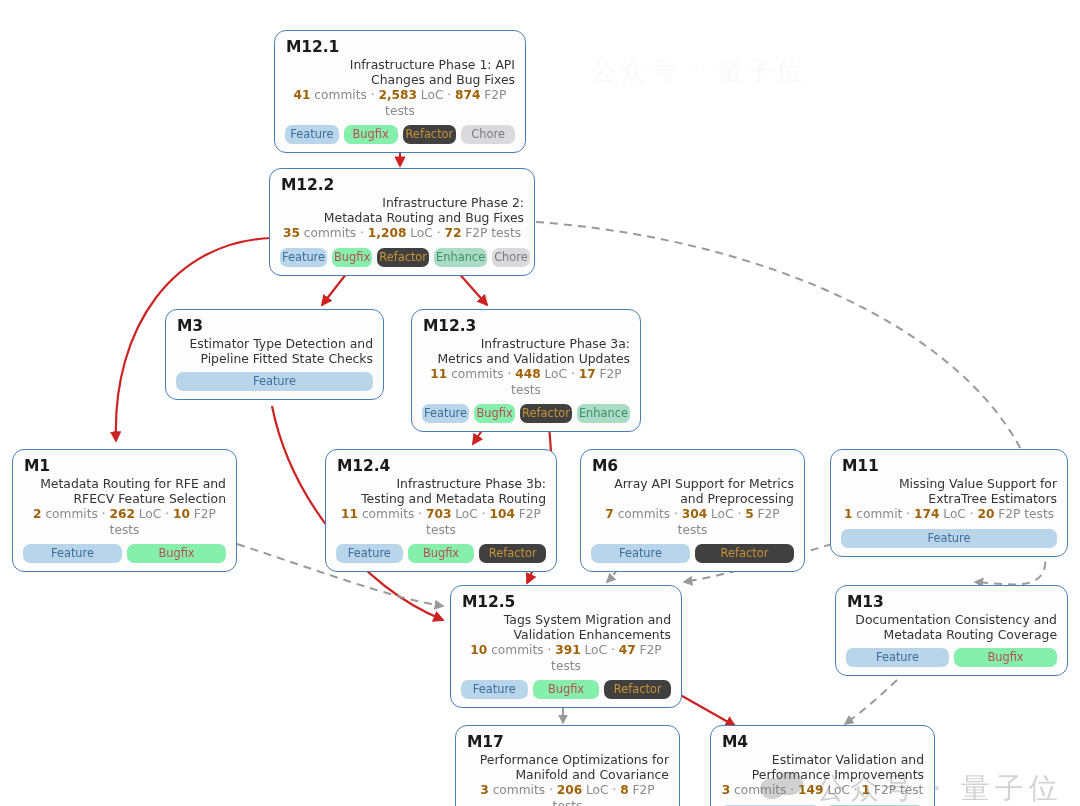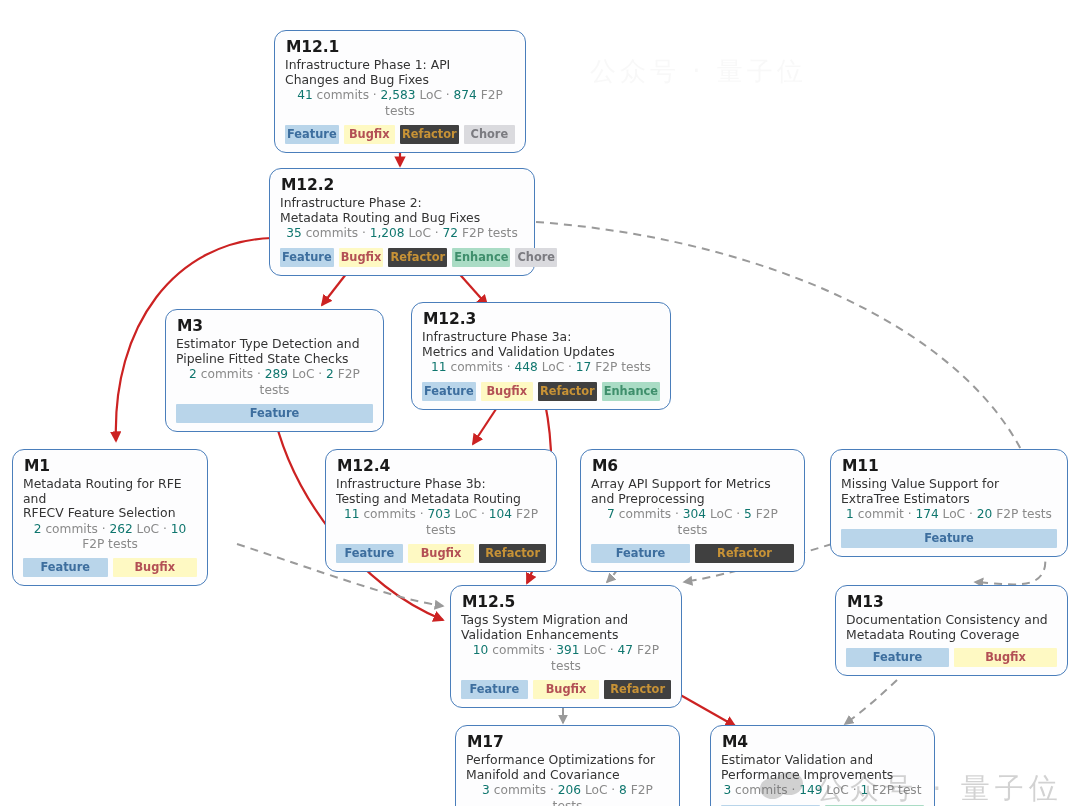--- a/index.html
+++ b/index.html
@@ -6,30 +6,30 @@
   body{width:1080px;height:806px;position:relative;overflow:hidden;
        font-family:"DejaVu Sans","Liberation Sans",sans-serif;}
   #canvas{position:absolute;left:0;top:0;width:1080px;height:806px;margin-top:26px;}
   #edges{position:absolute;left:0;top:0;width:1080px;height:806px;pointer-events:none;}
 
   .node{position:absolute;box-sizing:border-box;
         background:#fdfdfe;border:1.6px solid #4a7ebb;border-radius:12px;
         padding:7px 10px 8px 10px;}
   .node .nid{font-size:15.5px;font-weight:bold;color:#1a1a1a;line-height:1.18;
              letter-spacing:-0.1px;margin:0 0 2px 1px;}
-  .node .ntitle{font-size:12.4px;color:#333333;line-height:1.17;text-align:left;
+  .node .ntitle{font-size:12.4px;color:#333333;line-height:1.17;text-align:right;
                 margin:0 0 1px 0;white-space:pre-line;}
   .node .nstats{font-size:12.2px;color:#8a8a8a;text-align:center;line-height:1.25;
                 margin:1px 0 0 0;}
-  .node .nstats b{color:#0f766e;font-weight:normal;}
+  .node .nstats b{color:#a16207;font-weight:bold;}
   .node .tags{display:flex;gap:5px;margin-top:6px;}
-  .tag{flex:1 1 0;text-align:center;border-radius:1px;font-size:11.4px;
-       font-weight:bold;padding:3px 2px 3.5px 2px;line-height:1.1;white-space:nowrap;}
+  .tag{flex:1 1 0;text-align:center;border-radius:7px;font-size:11.4px;
+       font-weight:normal;padding:3px 2px 3.5px 2px;line-height:1.1;white-space:nowrap;}
   .tag.Feature{background:#b9d5ea;color:#3d6e9e;}
-  .tag.Bugfix{background:#fef9c3;color:#b35055;}
+  .tag.Bugfix{background:#86efac;color:#b35055;}
   .tag.Refactor{background:#404040;color:#c79236;}
   .tag.Enhance{background:#aadcc5;color:#3f8f6c;}
   .tag.Chore{background:#dadade;color:#7b7b80;}
 
   #watermark{position:absolute;left:760px;top:723px;width:320px;height:80px;
              display:flex;align-items:center;gap:10px;opacity:.30;pointer-events:none;}
   #watermark .wm-text{font-size:29px;color:#6d6d6d;letter-spacing:5px;
                       font-family:"DejaVu Sans","Liberation Sans",sans-serif;}
   #watermark .wm-icon{position:relative;width:46px;height:34px;flex:0 0 46px;}
   #watermark .wm-icon .b1,#watermark .wm-icon .b2{position:absolute;background:#6d6d6d;border-radius:50%;}
@@ -106,48 +106,43 @@
       <span class="tag Refactor">Refactor</span>
       <span class="tag Enhance">Enhance</span>
       <span class="tag Chore">Chore</span>
     </div>
   </div>
 
   <div class="node" style="left:165px;top:283px;width:219px;">
     <div class="nid">M3</div>
     <div class="ntitle">Estimator Type Detection and
 Pipeline Fitted State Checks</div>
-    <div class="nstats">
-      <b>2</b> <span>commits</span> ·
-      <b>289</b> <span>LoC</span> ·
-      <b>2</b> <span>F2P tests</span>
-    </div>
-    <div class="tags">
-      <span class="tag Feature">Feature</span>
-    </div>
-  </div>
-
-  <div class="node" style="left:411px;top:276px;width:260px;">
+    <div class="tags">
+      <span class="tag Feature">Feature</span>
+    </div>
+  </div>
+
+  <div class="node" style="left:411px;top:283px;width:230px;">
     <div class="nid">M12.3</div>
     <div class="ntitle">Infrastructure Phase 3a:
 Metrics and Validation Updates</div>
     <div class="nstats">
       <b>11</b> <span>commits</span> ·
       <b>448</b> <span>LoC</span> ·
       <b>17</b> <span>F2P tests</span>
     </div>
     <div class="tags">
       <span class="tag Feature">Feature</span>
       <span class="tag Bugfix">Bugfix</span>
       <span class="tag Refactor">Refactor</span>
       <span class="tag Enhance">Enhance</span>
     </div>
   </div>
 
-  <div class="node" style="left:12px;top:423px;width:196px;">
+  <div class="node" style="left:12px;top:423px;width:225px;">
     <div class="nid">M1</div>
     <div class="ntitle">Metadata Routing for RFE and
 RFECV Feature Selection</div>
     <div class="nstats">
       <b>2</b> <span>commits</span> ·
       <b>262</b> <span>LoC</span> ·
       <b>10</b> <span>F2P tests</span>
     </div>
     <div class="tags">
       <span class="tag Feature">Feature</span>

